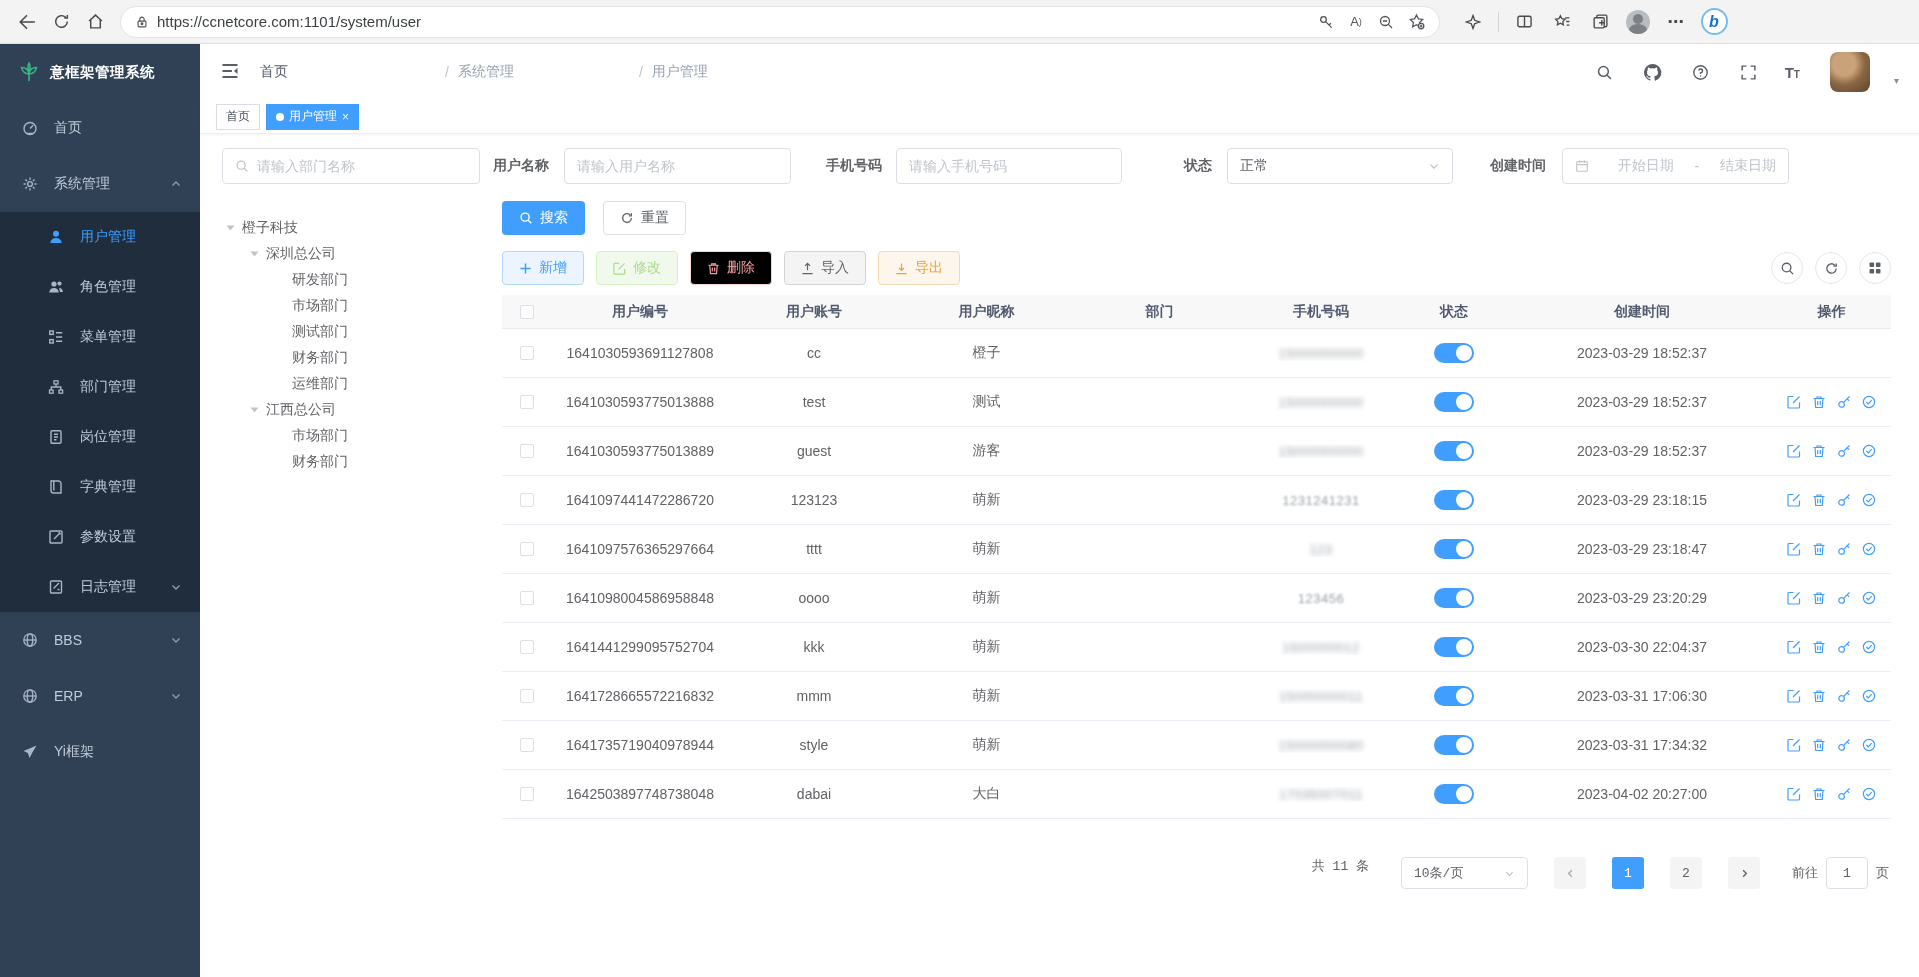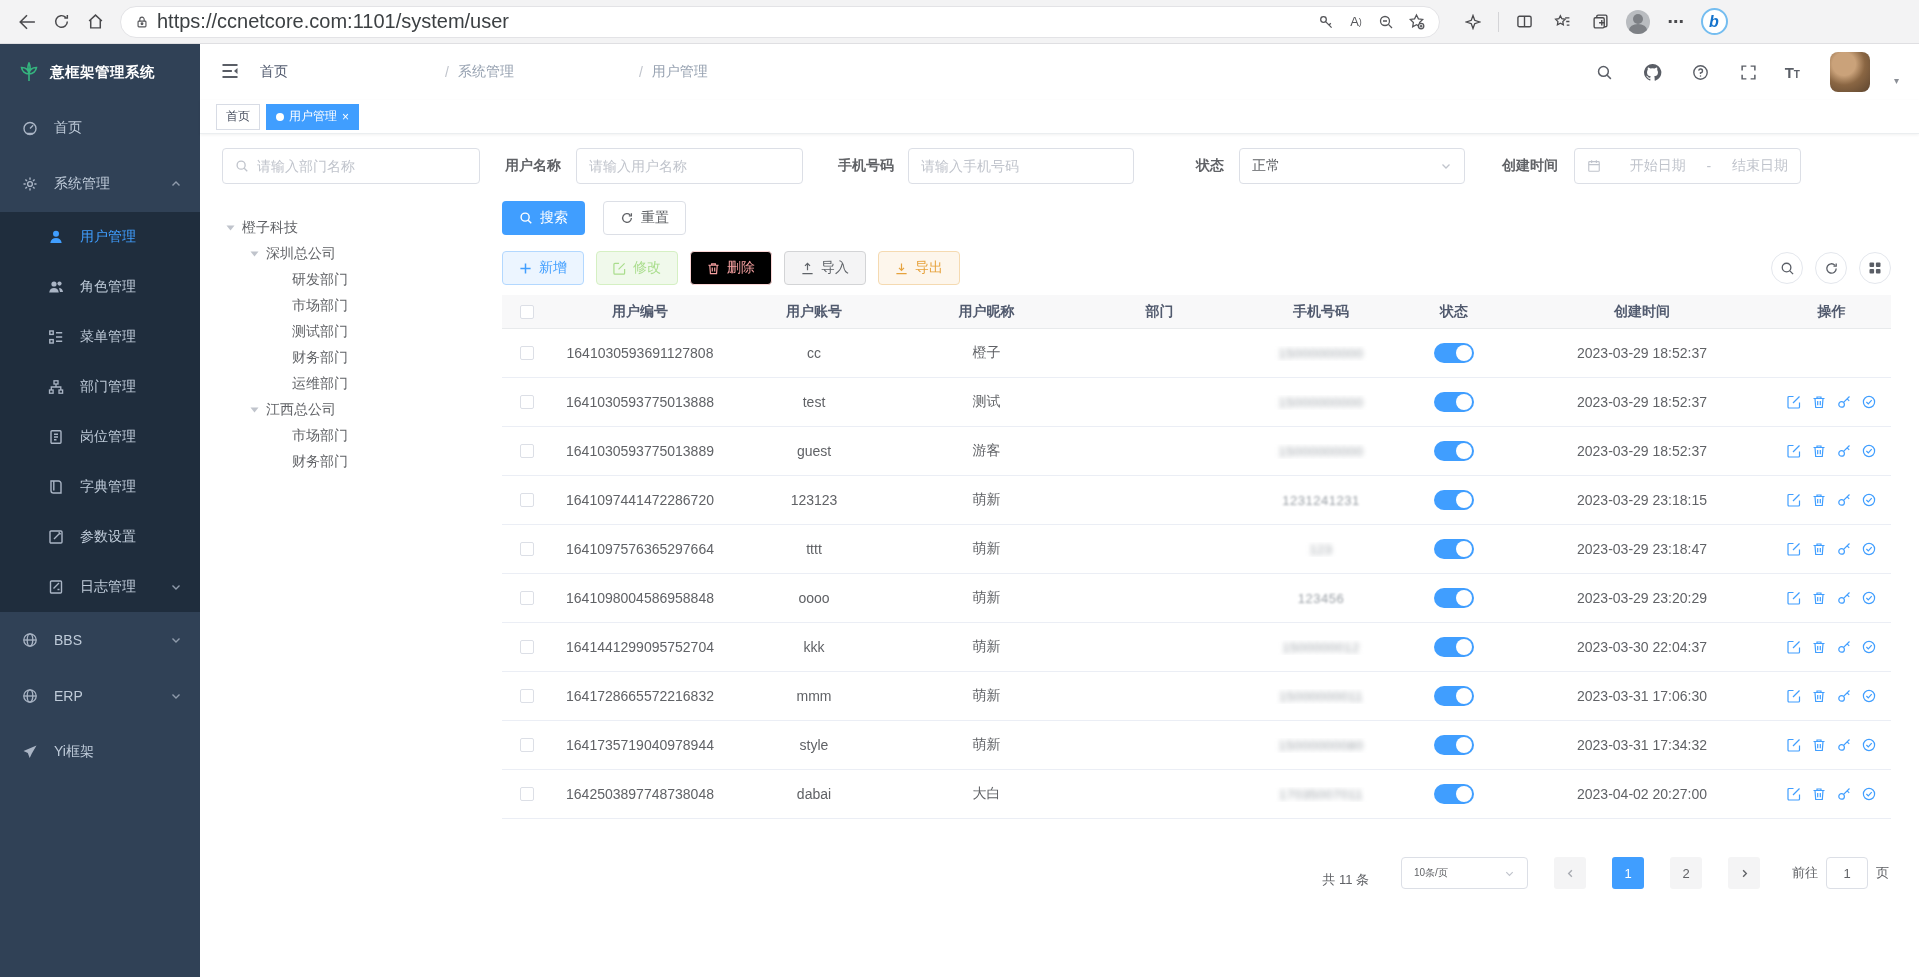--- a/index.html
+++ b/index.html
@@ -6,21 +6,21 @@
   html,body { width:1919px; height:977px; overflow:hidden; background:#fff;
     font-family:"Liberation Sans","DejaVu Sans",sans-serif; }
 
   
   .browser { height:44px; background:#f3f3f4; display:flex; align-items:center;
     border-bottom:1px solid #dfdfe2; padding:0 10px; }
   .b-ic { width:34px; height:34px; display:flex; align-items:center; justify-content:center;
     color:#4a4a4d; border-radius:6px; flex:0 0 auto; }
   .url-pill { flex:1; height:32px; margin:0 14px 0 8px; background:#fff; border:1px solid #e3e3e6;
     border-radius:16px; display:flex; align-items:center; padding:0 8px 0 14px; max-width:1320px; }
-  .url-text { font-size:20px; color:#3c4043; margin-left:8px; flex:1; white-space:nowrap; }
+  .url-text { font-size:15px; color:#3c4043; margin-left:8px; flex:1; white-space:nowrap; }
   .pill-ic { width:30px; height:30px; display:flex; align-items:center; justify-content:center; color:#55565a; }
   .b-right { display:flex; align-items:center; gap:4px; margin-left:2px; }
   .b-div { width:1px; height:20px; background:#d4d4d7; margin:0 4px; }
   .edge-avatar { width:24px; height:24px; border-radius:50%; background:#b9bcc0; position:relative; overflow:hidden; }
   .edge-avatar::before { content:""; position:absolute; left:7px; top:4px; width:10px; height:10px; border-radius:50%; background:#7d8085; }
   .edge-avatar::after { content:""; position:absolute; left:3px; top:14px; width:18px; height:12px; border-radius:50%; background:#7d8085; }
   .copilot { width:27px; height:27px; border-radius:50%; background:#fff; border:2px solid #74bdf0;
     display:flex; align-items:center; justify-content:center; font-weight:bold; font-style:italic;
     color:#1473cc; font-size:16px; }
 
@@ -114,22 +114,22 @@
   .cb { width:14px; height:14px; border:1px solid #dcdfe6; border-radius:2px; background:#fff; cursor:pointer; }
   .switch { width:40px; height:20px; border-radius:10px; background:#409eff; position:relative; cursor:pointer; }
   .switch::after { content:""; position:absolute; right:2px; top:2px; width:16px; height:16px;
     border-radius:50%; background:#fff; }
   .redacted { color:#9aa0a6; filter:blur(2.6px); letter-spacing:.5px; font-size:13px; user-select:none; }
   .redacted.light { filter:blur(1.2px); }
   .ops { gap:11px; color:#409eff; }
   .op-ic { display:flex; cursor:pointer; }
 
   
-  .pagination { margin-top:38px; display:flex; align-items:flex-end; justify-content:flex-end;
-    gap:26px; font-size:13px; color:#606266; padding-right:2px; }
+  .pagination { margin-top:38px; display:flex; align-items:flex-start; justify-content:flex-end;
+    gap:26px; font-size:13px; color:#606266; padding-right:2px;font-family:Liberation Mono, monospace; }
   .pg-total { margin-right:6px; }
   .pg-size { width:127px; height:32px; }
   .pg-btn { min-width:32px; height:32px; border-radius:3px; background:#f4f4f5; color:#606266;
     display:flex; align-items:center; justify-content:center; cursor:pointer; font-size:13px; }
   .pg-btn.active { background:#409eff; color:#fff; }
   .pg-goto { display:flex; align-items:center; gap:8px; margin-left:6px; }
   .pg-input { width:42px; height:32px; border:1px solid #dcdfe6; border-radius:4px; text-align:center;
     font-size:13px; color:#606266; font-family:inherit; }
   svg { display:block; }
 </style>
@@ -441,21 +441,21 @@
       <div class="filter-row">
         <div class="inp" style="width:258px;">
           <span class="gray-ic">
             <svg width="14" height="14" viewBox="0 0 16 16" fill="none" stroke="currentColor" stroke-width="1.5">
                 <circle cx="7" cy="7" r="4.6"></circle>
                 <path d="M10.5 10.5L14 14"></path>
               </svg>
           </span>
           <input placeholder="请输入部门名称" style="">
         </div>
-        <span class="f-label" style="margin-left:25px;">用户名称</span>
+        <span class="f-label" style="margin-left:13px;">用户名称</span>
         <div class="inp" style="width:227px; margin-left:15px;">
           <input placeholder="请输入用户名称" style="">
         </div>
         <span class="f-label" style="margin-left:35px;">手机号码</span>
         <div class="inp" style="width:226px; margin-left:14px;">
           <input placeholder="请输入手机号码" style="">
         </div>
         <span class="f-label" style="margin-left:62px;">状态</span>
         <div class="inp" style="width:226px; margin-left:15px;">
           <span>正常</span>
@@ -999,21 +999,21 @@
                       <path d="M4.4 7l1.9 1.9 3.4-3.8"></path>
                     </svg>
                   </span>
               </div>
             </div>
           </div>
 
           <div class="pagination">
             <span class="pg-total">共 11 条</span>
             <div class="inp pg-size">
-              <span style="font-size:10px;">10条/页</span>
+              <span style="font-size:13px;">10条/页</span>
               <span class="chev">
                 <svg width="11" height="11" viewBox="0 0 12 12" fill="none" stroke="currentColor" stroke-width="1.3">
                     <path d="M2.5 4.5L6 8l3.5-3.5"></path>
                   </svg>
               </span>
             </div>
             <span class="pg-btn">
               <svg width="11" height="11" viewBox="0 0 12 12" fill="none" stroke="#a8abb2" stroke-width="1.5">
                   <path d="M7.5 2.5L4 6l3.5 3.5"></path>
                 </svg>

